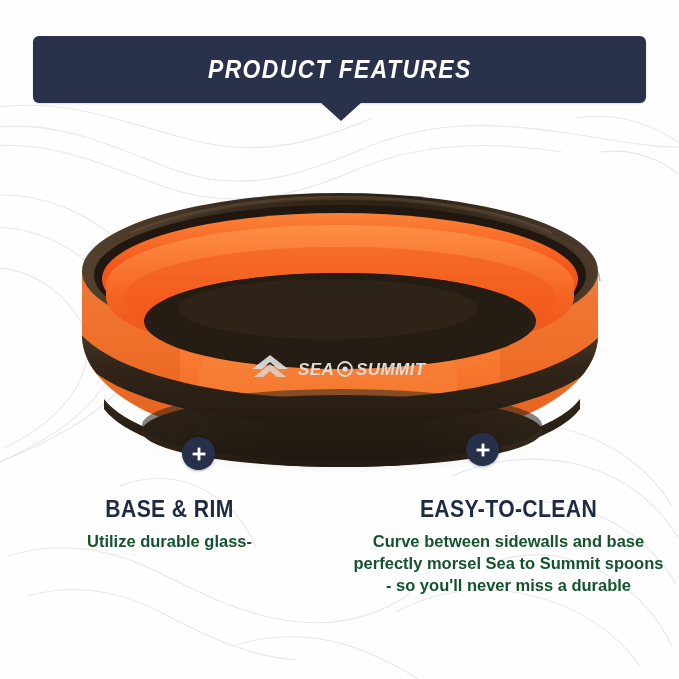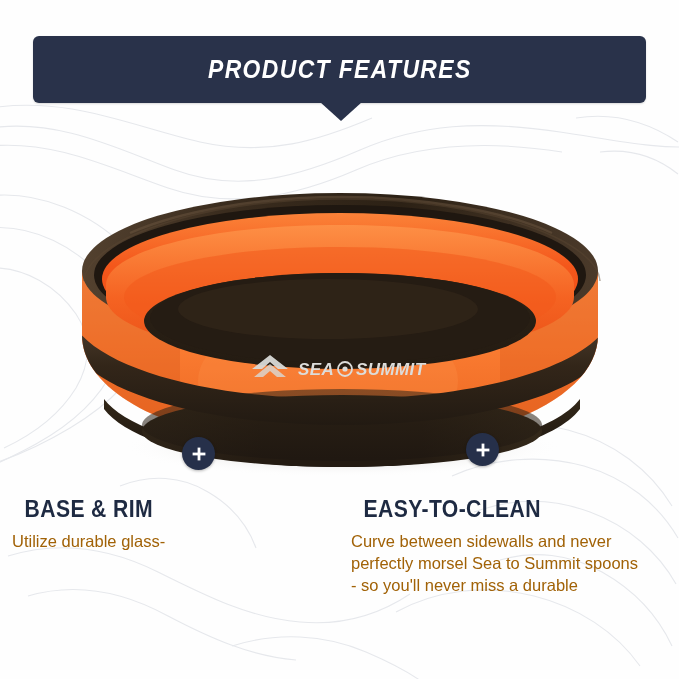--- a/index.html
+++ b/index.html
@@ -49,36 +49,36 @@
     background:#26304a;
     display:flex; align-items:center; justify-content:center;
     box-shadow:0 1px 3px rgba(0,0,0,.3);
   }
   .badge svg { display:block; }
   .badge-base { left:182px; top:437px; }
   .badge-clean { left:466px; top:433px; }
 
   
   .features { position:absolute; left:0; top:496px; width:679px; display:flex; }
-  .feature { width:339px; padding:0 12px; }
+  .feature { width:339px; padding:0 12px; text-align:center; }
   .feature-title {
     color:#1e2a42;
     font-family:"Liberation Sans Narrow","Liberation Sans",sans-serif;
     font-weight:700;
     font-size:23px;
     letter-spacing:.4px;
     transform:scaleX(.92);
     white-space:nowrap;
     margin-bottom:7px;
   }
   .feature-body {
-    color:#a16207;
+    color:#14532d;
     font-size:16.5px;
     line-height:1.34;
-    font-weight:400;
+    font-weight:700;
   }
   .feature-body span { display:block; }
 </style>
 </head>
 <body>
 
 <div id="stage">
 
   <svg class="topo" viewBox="0 0 679 679" fill="none">
     <g stroke="#e6e8ec" stroke-width="1.1" fill="none">
@@ -237,21 +237,21 @@
     <div class="feature">
       <div class="feature-title">BASE &amp; RIM</div>
       <div class="feature-body">
         <span>Utilize durable glass-</span>
       </div>
     </div>
 
     <div class="feature">
       <div class="feature-title">EASY-TO-CLEAN</div>
       <div class="feature-body">
-        <span>Curve between sidewalls and never</span>
+        <span>Curve between sidewalls and base</span>
         <span>perfectly morsel Sea to Summit spoons</span>
         <span>- so you'll never miss a durable</span>
       </div>
     </div>
 
   </div>
 
 </div>
 
 </body></html>

